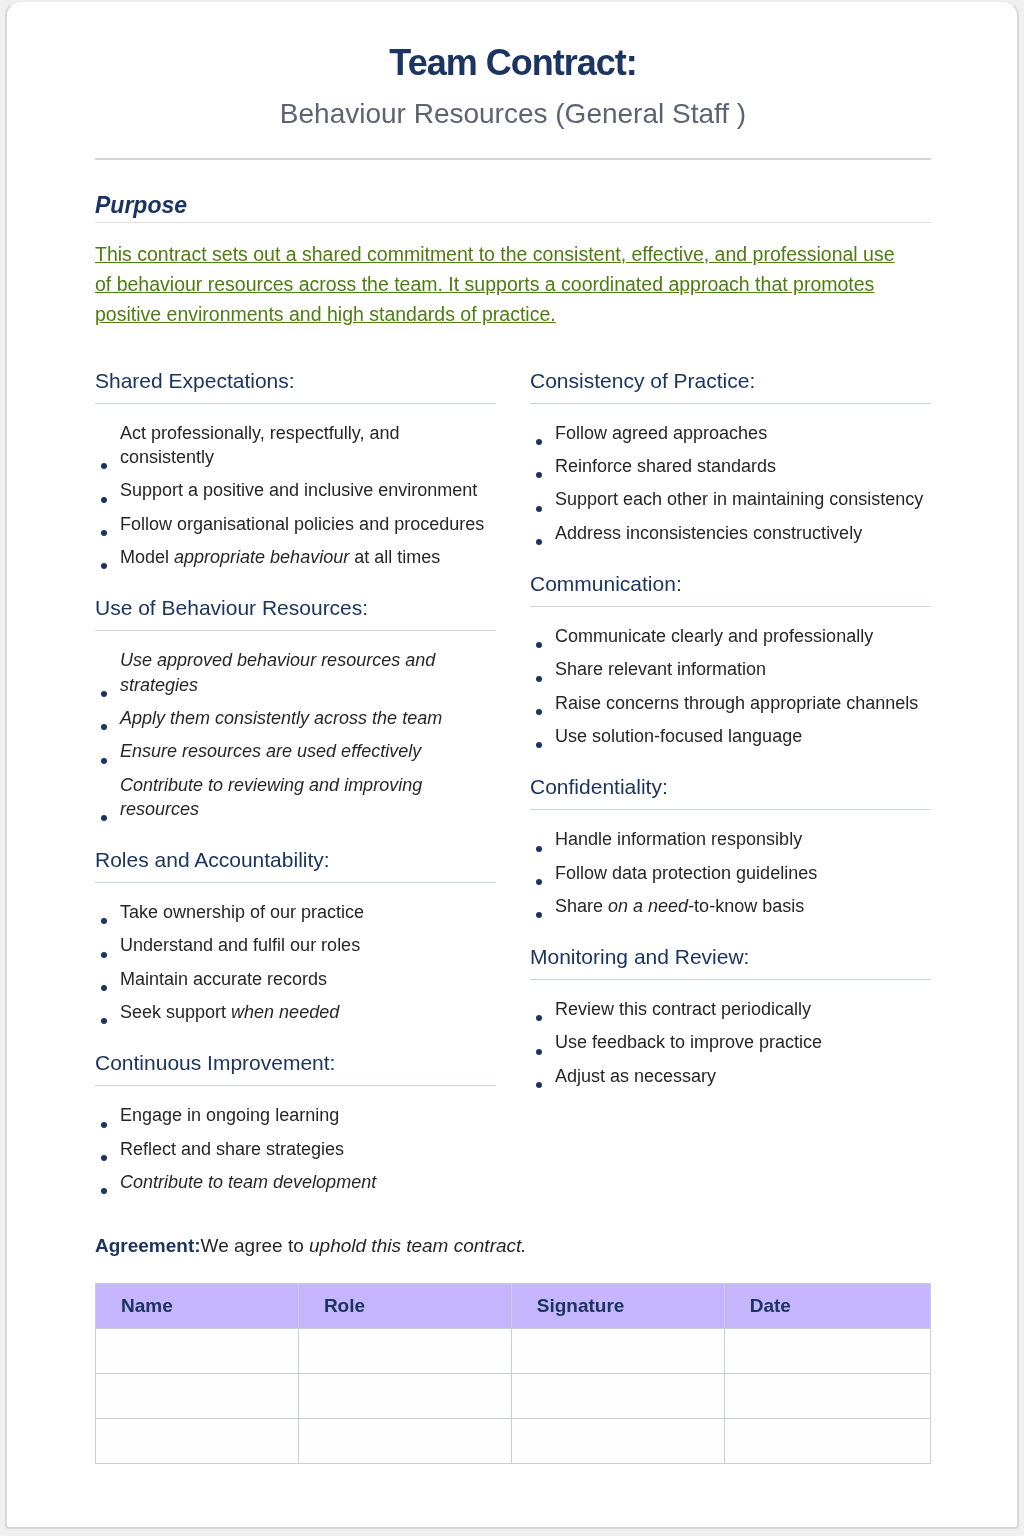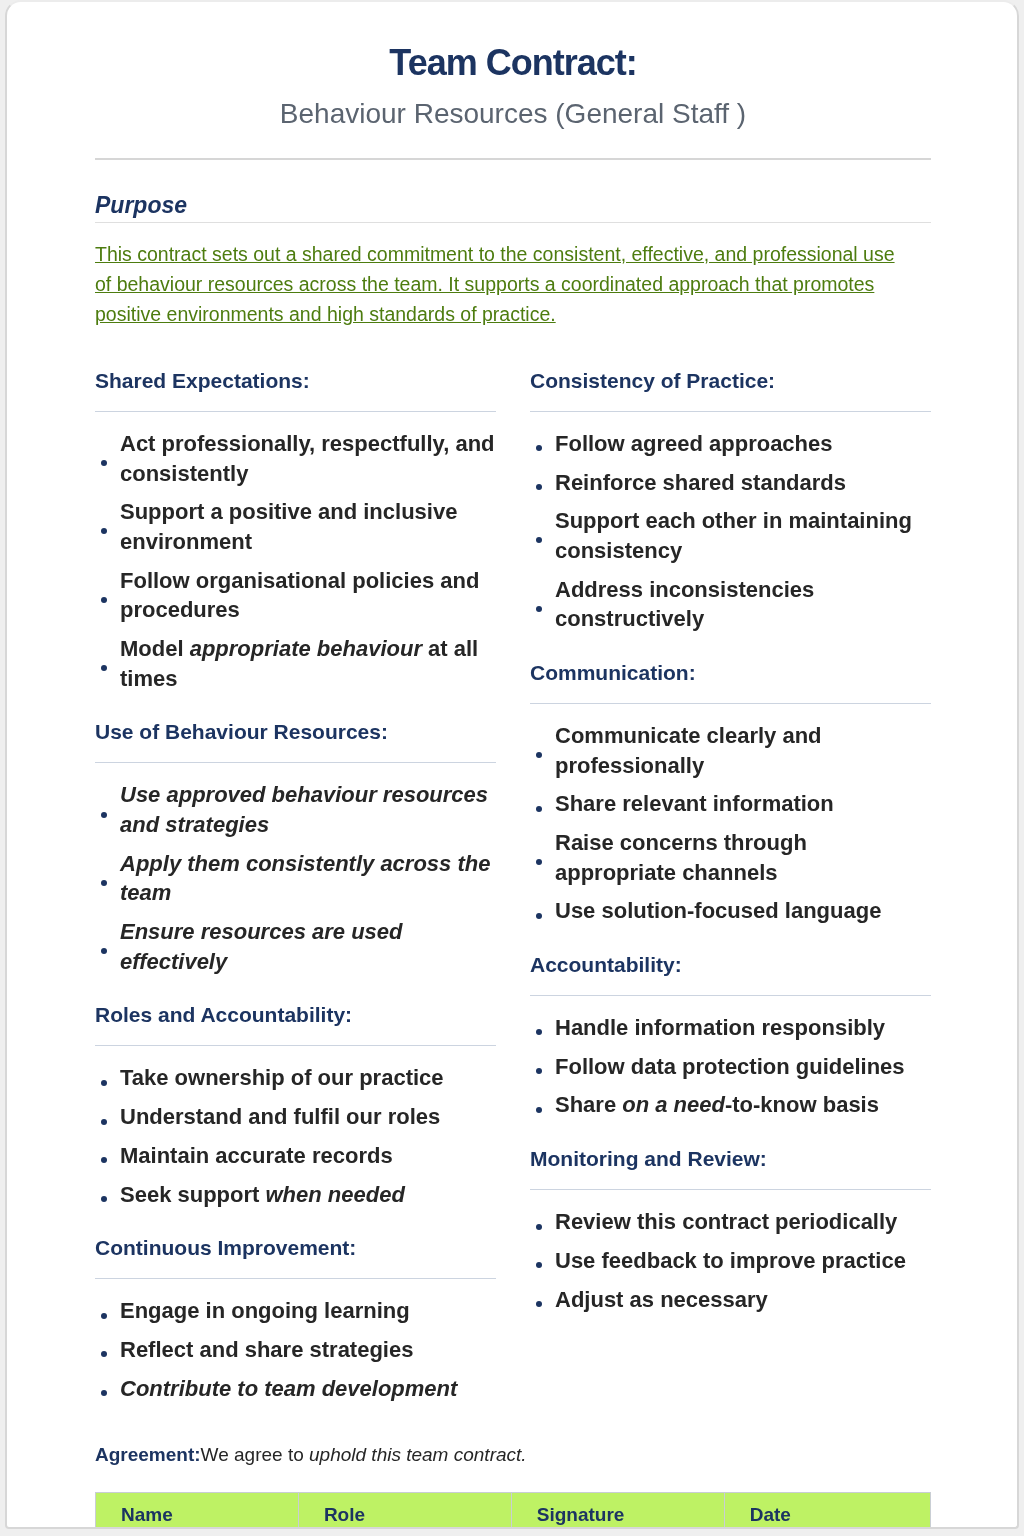--- a/index.html
+++ b/index.html
@@ -63,34 +63,33 @@
   .columns {
     margin-top: 40px;
     display: grid;
     grid-template-columns: 1fr 1fr;
     column-gap: 34px;
   }
   .section { margin-bottom: 27px; }
   .section-heading {
     color: #1c3461;
     font-size: 21px;
-    font-weight: bold;
-    padding-bottom: 18px;
+    font-weight: normal;
+    padding-bottom: 10px;
     border-bottom: 1.5px solid #ccd4e0;
     margin-bottom: 17px;
   }
   ul.bullets { list-style: none; margin: 0; padding: 0; }
   ul.bullets li {
     display: flex;
-    align-items: center;
-    font-size: 22px;
+    align-items: flex-end;
+    font-size: 18px;
     color: #262626;
     line-height: 1.35;
     margin-bottom: 9px;
-    font-weight: bold;
   }
   .dot {
     flex: none;
     width: 6px; height: 6px;
     border-radius: 50%;
     background: #1c3461;
     margin: 9px 13px 0 6px;
   }
 
   .agreement { margin-top: 14px; font-size: 19px; color: #262626; }
@@ -101,21 +100,21 @@
     margin-right: 0;
   }
 
   table.sign-table {
     margin-top: 26px;
     width: 100%;
     border-collapse: collapse;
     border: 1.5px solid #c2c8cf;
   }
   table.sign-table th {
-    background: #bef264;
+    background: #c4b5fd;
     color: #1c3461;
     font-size: 19px;
     font-weight: bold;
     text-align: left;
     padding: 11px 0 11px 25px;
     border: 1.5px solid #c9ced4;
   }
   table.sign-table td {
     height: 45px;
     border: 1.5px solid #c9ced4;
@@ -168,20 +167,24 @@
                 <span><span class="it">Use approved behaviour resources and strategies</span></span>
               </li>
               <li>
                 <span class="dot"></span>
                 <span><span class="it">Apply them consistently across the team</span></span>
               </li>
               <li>
                 <span class="dot"></span>
                 <span><span class="it">Ensure resources are used effectively</span></span>
               </li>
+              <li>
+                <span class="dot"></span>
+                <span><span class="it">Contribute to reviewing and improving resources</span></span>
+              </li>
             </ul>
         </div>
         <div class="section">
           <div class="section-heading">Roles and Accountability:</div>
           <ul class="bullets">
               <li>
                 <span class="dot"></span>
                 <span><span>Take ownership of our practice</span></span>
               </li>
               <li>
@@ -254,21 +257,21 @@
                 <span class="dot"></span>
                 <span><span>Raise concerns through appropriate channels</span></span>
               </li>
               <li>
                 <span class="dot"></span>
                 <span><span>Use solution-focused language</span></span>
               </li>
             </ul>
         </div>
         <div class="section">
-          <div class="section-heading">Accountability:</div>
+          <div class="section-heading">Confidentiality:</div>
           <ul class="bullets">
               <li>
                 <span class="dot"></span>
                 <span><span>Handle information responsibly</span></span>
               </li>
               <li>
                 <span class="dot"></span>
                 <span><span>Follow data protection guidelines</span></span>
               </li>
               <li>

